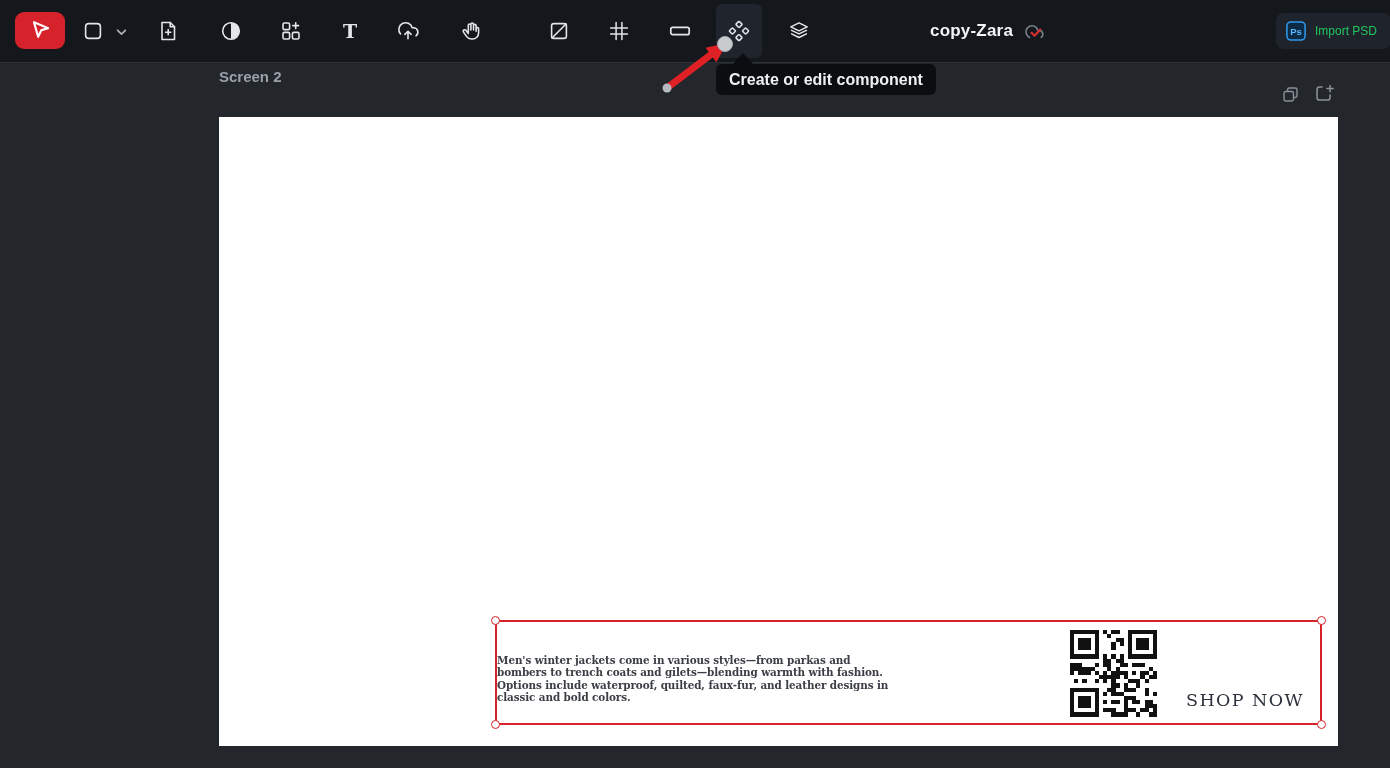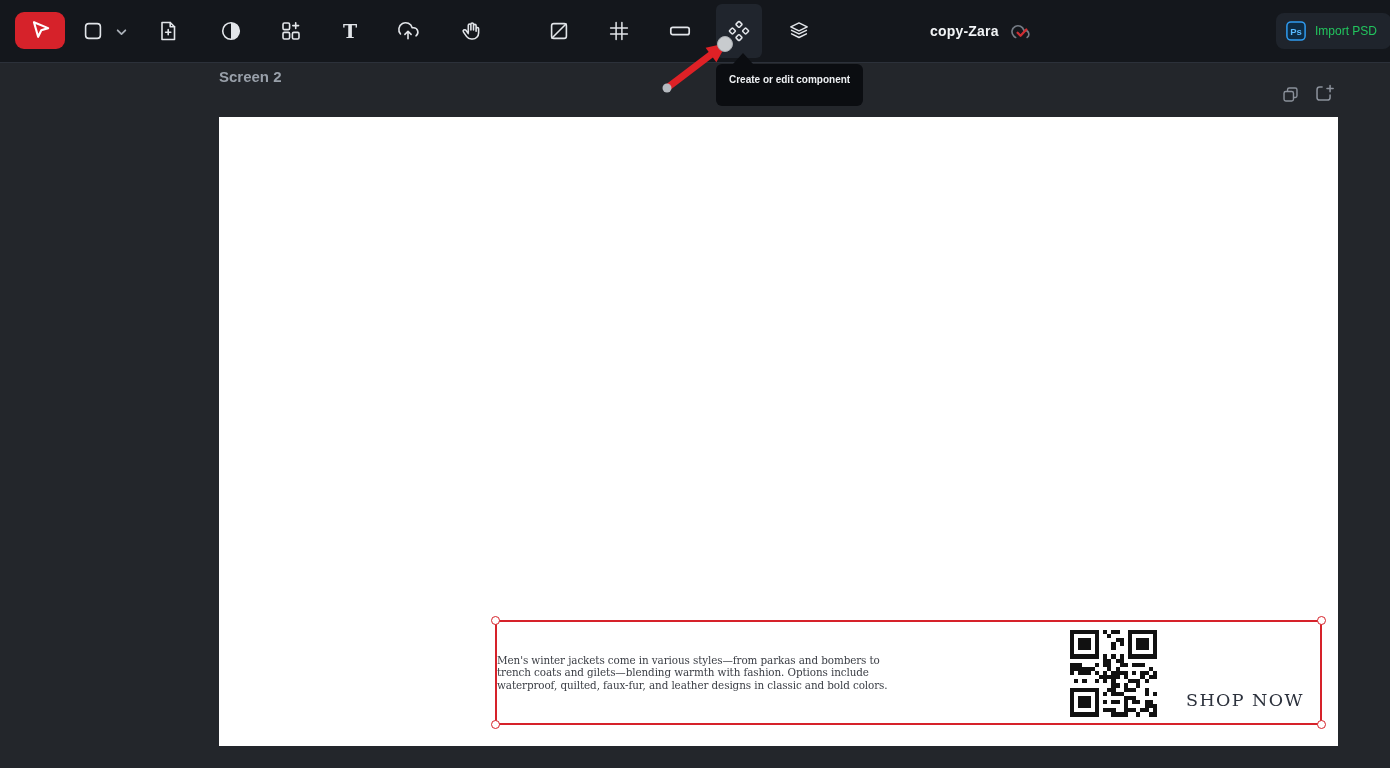--- a/index.html
+++ b/index.html
@@ -17,51 +17,51 @@
   .toolbar{position:absolute;left:0;top:0;width:1390px;height:63px;background:var(--toolbarBg);
     border-bottom:1px solid #2c313a;z-index:10;}
   .tool{position:absolute;top:13px;width:36px;height:36px;border:none;background:transparent;
     display:flex;align-items:center;justify-content:center;cursor:pointer;border-radius:6px;}
   .tool svg{stroke:var(--iconColor);fill:none;stroke-width:1.6;stroke-linecap:round;stroke-linejoin:round;}
   .tool-select{left:15px;top:12px;width:50px;height:37px;background:var(--accent);border-radius:9px;}
   .tool-hovered{left:716px;top:4px;width:46px;height:54px;background:#20252d;}
   .chev{position:absolute;left:113px;top:26px;width:16px;height:12px;border:none;background:transparent;cursor:pointer;}
 
   .doc-title-wrap{position:absolute;left:930px;top:0;height:62px;display:flex;align-items:center;gap:9px;}
-  .doc-title{color:#f2f4f6;font-size:14px;font-weight:bold;letter-spacing:.2px;}
+  .doc-title{color:#f2f4f6;font-size:17px;font-weight:bold;letter-spacing:.2px;}
 
   .import-btn{position:absolute;left:1276px;top:13px;height:36px;padding:0 14px 0 10px;
     background:#1f242c;border:none;border-radius:8px;display:flex;align-items:center;gap:9px;cursor:pointer;}
   .import-btn span{color:#22c55e;font-size:12px;font-weight:normal;white-space:nowrap;}
 
   
   .screen-label{position:absolute;left:219px;top:68px;color:#99a0aa;font-size:15px;font-weight:600;cursor:pointer;}
   .canvas-act{position:absolute;top:80px;width:28px;height:28px;border:none;background:transparent;cursor:pointer;
     display:flex;align-items:center;justify-content:center;}
   .canvas-act svg{stroke:var(--mutedIcon);fill:none;stroke-width:1.6;stroke-linecap:round;stroke-linejoin:round;}
 
   
   .artboard{position:absolute;left:219px;top:117px;width:1119px;height:629px;background:var(--artboardBg);}
   .desc-text{position:absolute;left:497px;top:654px;width:392px;
-    font-family:"DejaVu Serif",serif;font-weight:normal;font-size:10.4px;line-height:12.4px;
+    font-family:"DejaVu Serif",serif;font-weight:bold;font-size:10.4px;line-height:12.4px;
     color:#3b3e45;letter-spacing:-0.1px;cursor:default;}
   .cta{position:absolute;left:1186px;top:690px;font-family:"DejaVu Serif",serif;
     font-size:17.5px;color:#2d323d;letter-spacing:1.4px;cursor:default;}
 
   
   .selection{position:absolute;left:495px;top:620px;width:827px;height:105px;
     border:2px solid var(--accent);z-index:5;}
   .handle{position:absolute;width:9px;height:9px;border-radius:50%;background:#fff;
     border:1.6px solid var(--accent);}
   .h-tl{left:-6px;top:-6px;} .h-tr{right:-6px;top:-6px;}
   .h-bl{left:-6px;bottom:-6px;} .h-br{right:-6px;bottom:-6px;}
 
   
-  .tooltip{position:absolute;left:716px;top:64px;height:42px;line-height:31px;padding:0 13px;
-    background:var(--tooltipBg);color:#eef0f3;font-size:10px;font-weight:bold;
+  .tooltip{position:absolute;left:716px;top:64px;height:31px;line-height:31px;padding:0 13px;
+    background:var(--tooltipBg);color:#eef0f3;font-size:16px;font-weight:bold;
     border-radius:6px;z-index:40;white-space:nowrap;}
   .tooltip-caret{position:absolute;left:733px;top:53px;width:0;height:0;z-index:39;
     border-left:10px solid transparent;border-right:10px solid transparent;
     border-bottom:11px solid var(--tooltipBg);}
   .arrow-overlay{position:absolute;left:630px;top:30px;z-index:50;pointer-events:none;}
 </style>
 </head>
 <body>
 
 <div class="app">

